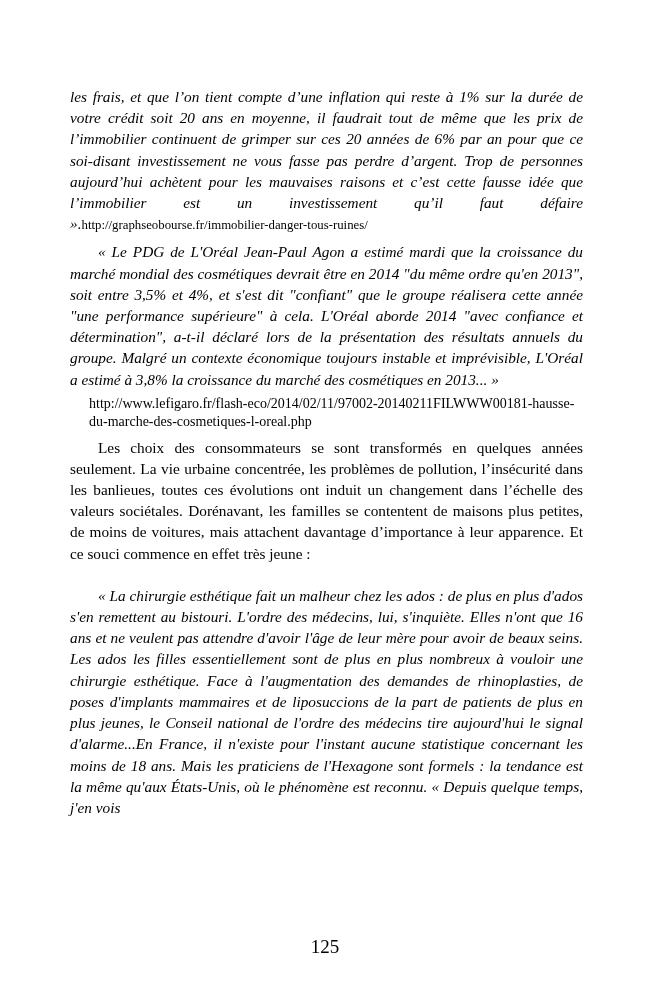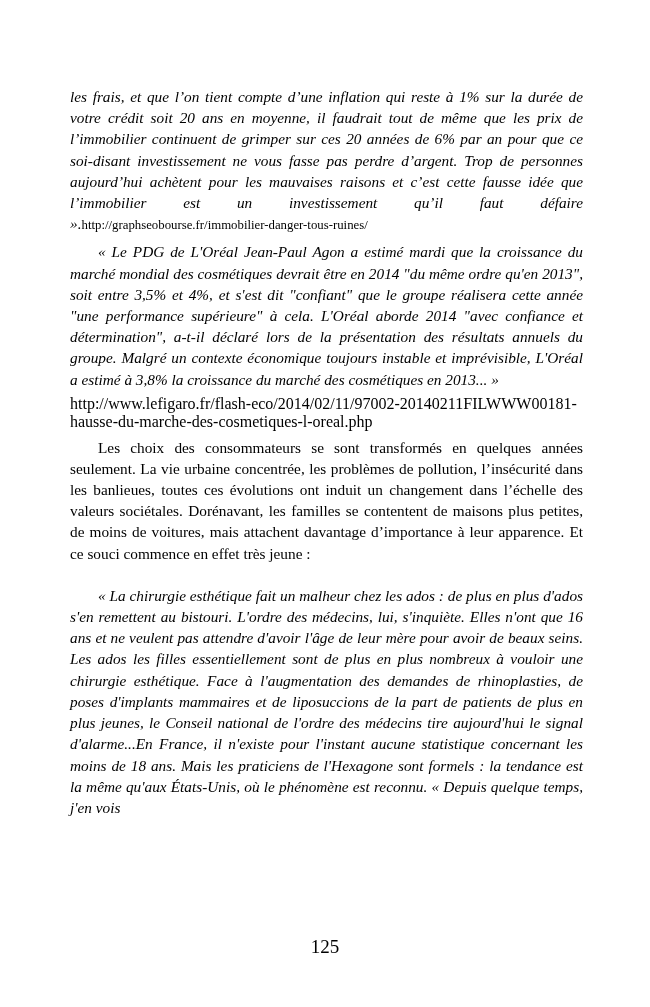--- a/index.html
+++ b/index.html
@@ -48,24 +48,25 @@
   }
   .indent {
     text-indent: 28px;
   }
   
   .url {
     font-style: normal;
     font-size: 12.8px;
   }
   p.url-block {
-    font-size: 16px;
+    font-size: 14px;
     line-height: 18.4px;
     font-style: normal;
     text-align: left;
+    margin-left: 19px;
   }
   .gap-sm { height: 5px; }
   .gap-lg { height: 21px; }
   .page-number {
     position: absolute;
     left: 0;
     top: 936px;
     width: 650px;
     text-align: center;
     font-size: 19px;

